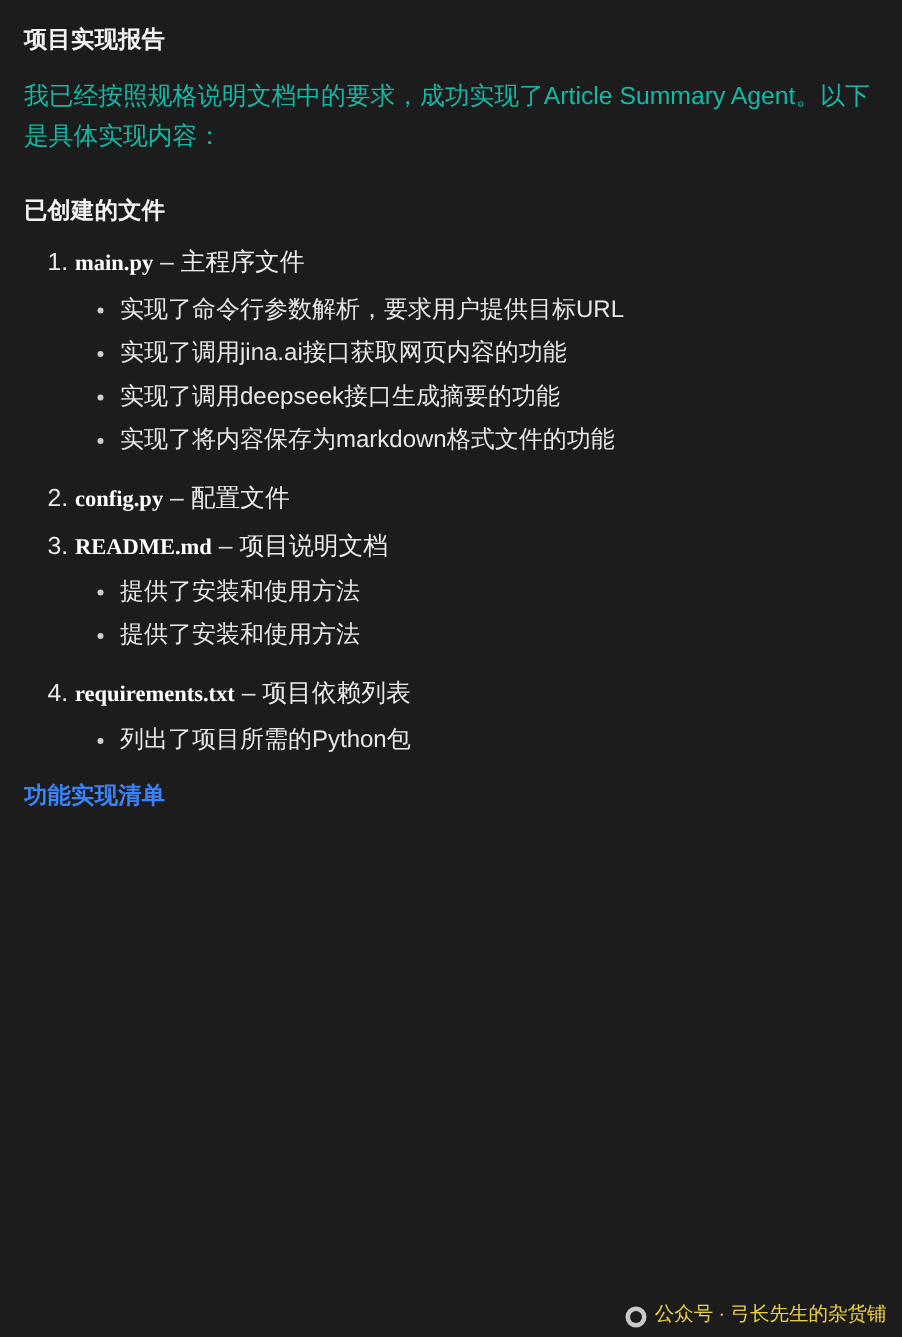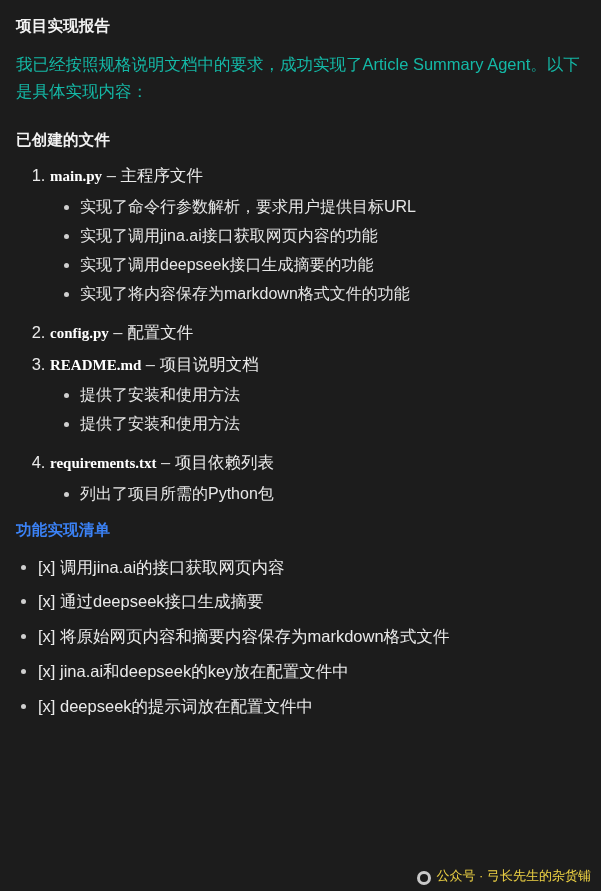--- a/index.html
+++ b/index.html
@@ -175,26 +175,19 @@
       <span class="dash">–</span>
       <span class="filedesc">项目依赖列表</span>
       <ul class="sub-list">
         <li>列出了项目所需的Python包</li>
       </ul>
     </li>
   </ol>
 
   <div class="feature-heading">功能实现清单</div>
 
-  <ul class="check-list">
-    <li>[x] 调用jina.ai的接口获取网页内容</li>
-    <li>[x] 通过deepseek接口生成摘要</li>
-    <li>[x] 将原始网页内容和摘要内容保存为markdown格式文件</li>
-    <li>[x] jina.ai和deepseek的key放在配置文件中</li>
-    <li>[x] deepseek的提示词放在配置文件中</li>
-  </ul>
 
 </div>
 
 <div class="watermark">
   <span class="wm-icon"></span>
   <span>公众号 · 弓长先生的杂货铺</span>
 </div>
 
 </body></html>

